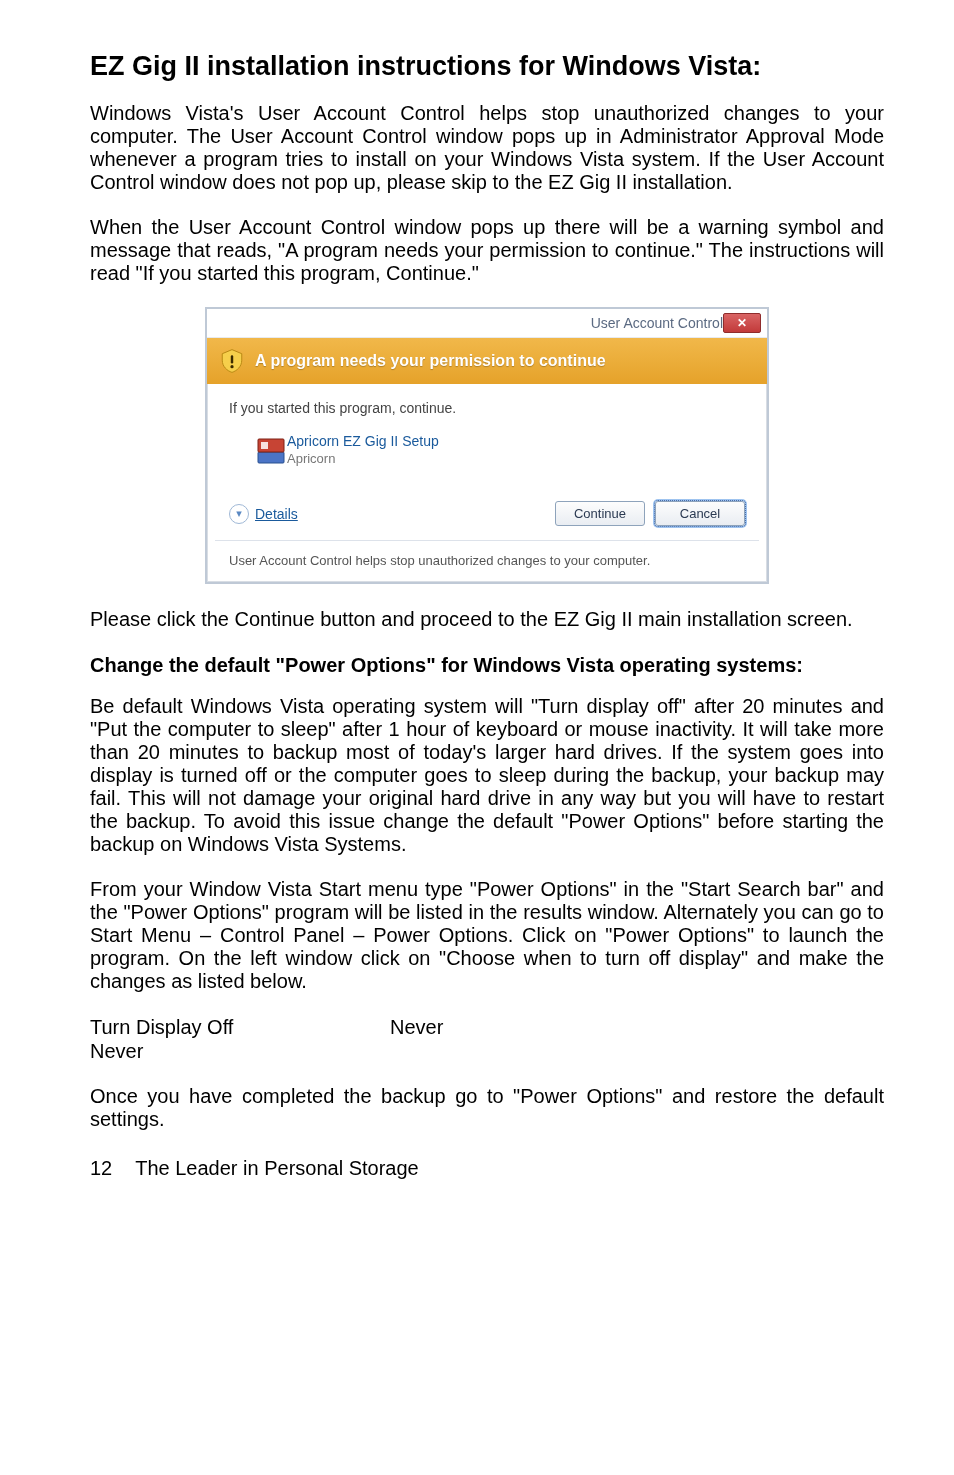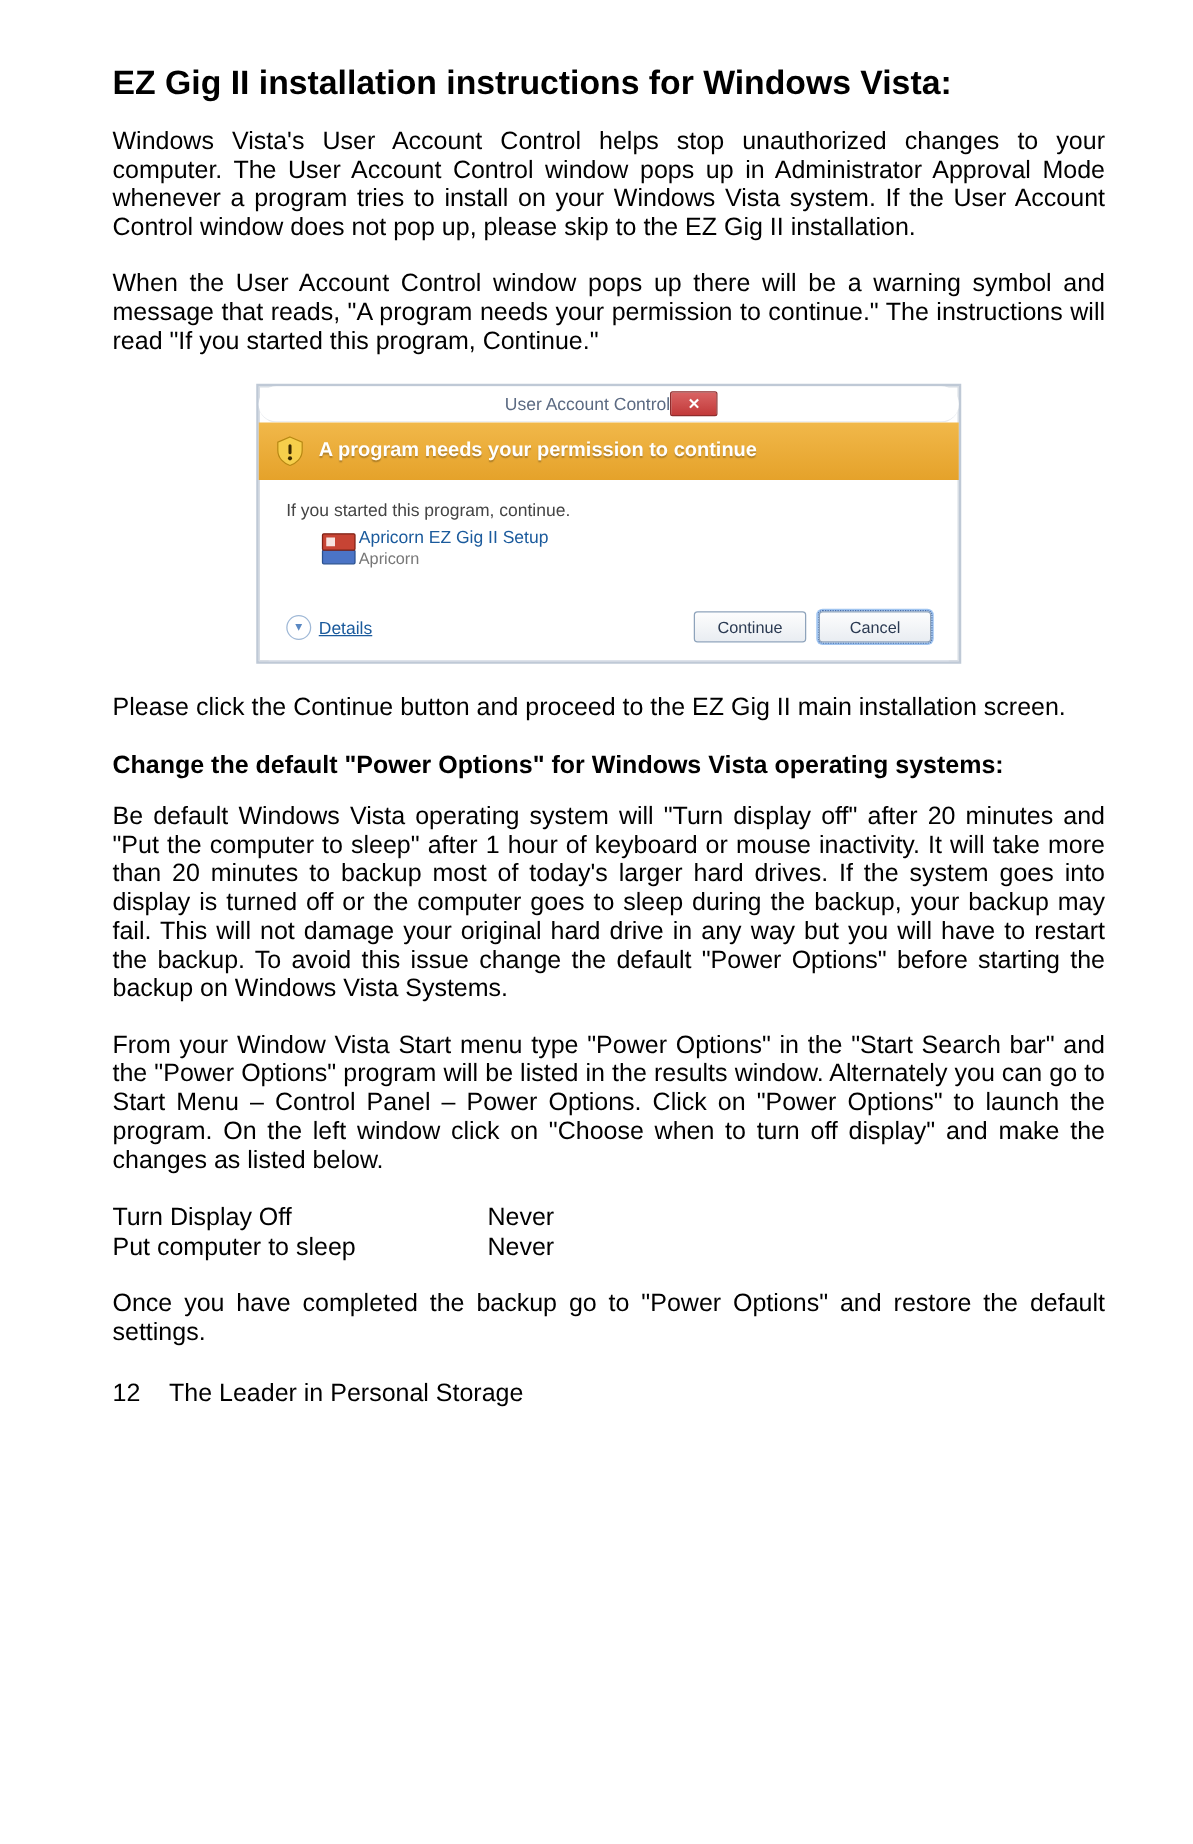--- a/index.html
+++ b/index.html
@@ -42,24 +42,23 @@
     border: 2px solid #bfc9d6;
     background: #fff;
     font-family: "Segoe UI", Tahoma, sans-serif;
     box-shadow: 0 0 0 1px #d8dde4 inset;
   }
   .uac-titlebar {
     height: 28px;
     background: #fff;
     display: flex;
     align-items: center;
-    justify-content: center;
+    justify-content: flex-end;
     padding: 0 6px 0 10px;
     border-bottom: 1px solid #e7eaef;
-    border-radius: 14px;
   }
   .uac-titlebar-text {
     color: #5b6a82;
     font-size: 14px;
   }
   .uac-close {
     width: 36px;
     height: 18px;
     background: linear-gradient(#d96464, #c23a3a);
     border: 1px solid #8f2c2c;
@@ -89,21 +88,21 @@
   .uac-shield svg { width: 26px; height: 26px; display: block; }
   .uac-header-text {
     font-size: 16px;
     text-shadow: 0 1px 1px rgba(0,0,0,0.25);
   }
   .uac-body {
     padding: 16px 22px 10px 22px;
     font-size: 14px;
     color: #3a3a3a;
   }
-  .uac-started { color: #444; }
+  .uac-started { margin-bottom: 12px; color: #444; }
   .uac-program {
     display: flex;
     align-items: center;
     padding: 4px 0 18px 26px;
   }
   .uac-prog-icon {
     width: 32px;
     height: 32px;
   }
   .uac-prog-icon svg { width: 32px; height: 32px; display: block; }
@@ -220,39 +219,39 @@
           <span><u>Details</u></span>
         </div>
         <div class="uac-buttons">
           <button class="uac-btn">Continue</button>
           <button class="uac-btn focus">Cancel</button>
         </div>
       </div>
 
       <div class="uac-divider"></div>
 
+      <div class="uac-footer">User Account Control helps stop unauthorized changes to your computer.</div>
 
     </div>
   </div>
 
   <p>Please click the Continue button and proceed to the EZ Gig II main installation screen.</p>
 
   <div class="subhead">Change the default "Power Options" for Windows Vista operating systems:</div>
 
   <p>Be default Windows Vista operating system will "Turn display off" after 20 minutes and "Put the computer to sleep" after 1 hour of keyboard or mouse inactivity.  It will take more than 20 minutes to backup most of today's larger hard drives. If the system goes into display is turned off or the computer goes to sleep during the backup, your backup may fail. This will not damage your original hard drive in any way but you will have to restart the backup. To avoid this issue change the default "Power Options" before starting the backup on Windows Vista Systems.</p>
 
   <p>From your Window Vista Start menu type "Power Options" in the "Start Search bar" and the "Power Options" program will be listed in the results window. Alternately you can go to Start Menu – Control Panel – Power Options. Click on "Power Options" to launch the program. On the left window click on "Choose when to turn off display" and make the changes as listed below.</p>
 
   <div style="margin:0 0 22px 0;">
     <div class="kv-row">
       <span class="kv-key">Turn Display Off</span>
       <span>Never</span>
     </div>
     <div class="kv-row">
-      <span class="kv-key">Put computer to sleep</span>
       <span>Never</span>
     </div>
   </div>
 
   <p>Once you have completed the backup go to "Power Options" and restore the default settings.</p>
 
   <div class="footer-row">
     <span style="display:inline-block;width:40px;">12</span>
     <span>The Leader in Personal Storage</span>
   </div>

